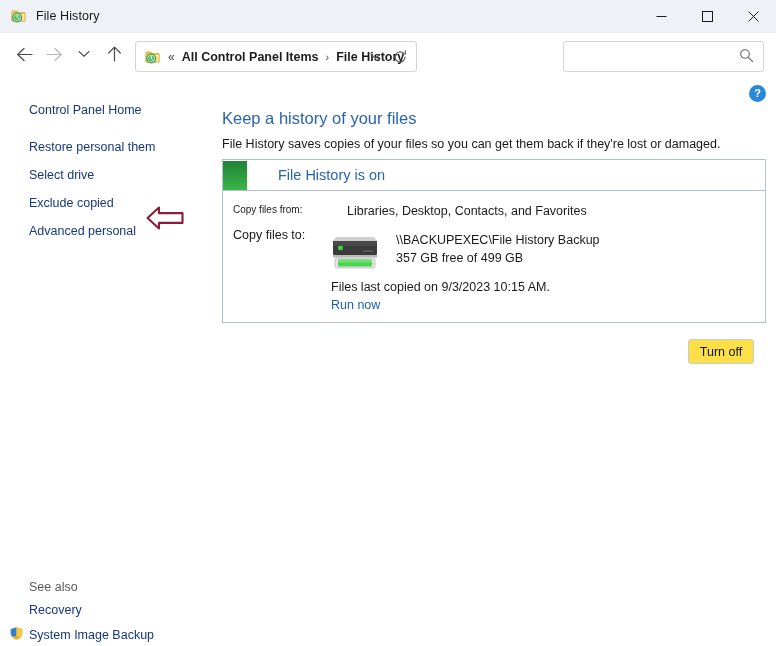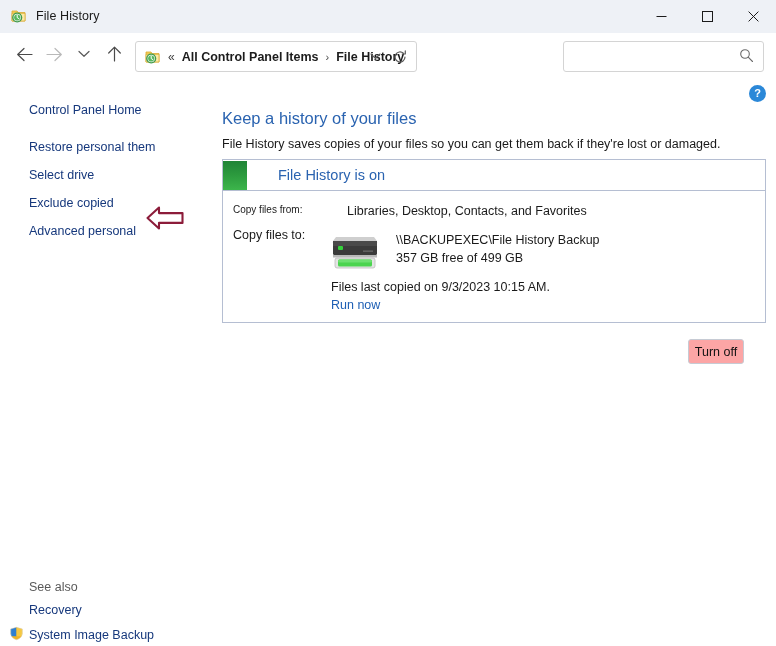--- a/index.html
+++ b/index.html
@@ -368,25 +368,25 @@
     top: 107px;
     font-size: 12.5px;
     color: #1e5fb4;
     white-space: nowrap;
   }
 
   .turnoff-btn {
     position: absolute;
     left: 466px;
     top: 264px;
-    width: 56px;
+    width: 66px;
     height: 25px;
     border: 1px solid #c6cbd4;
     border-radius: 3px;
-    background: #fca5a5;
+    background: #fde047;
     font-family: "Liberation Sans", sans-serif;
     font-size: 12.5px;
     color: #121212;
     display: flex;
     align-items: center;
     justify-content: center;
     box-sizing: border-box;
   }
 </style>
 </head>

